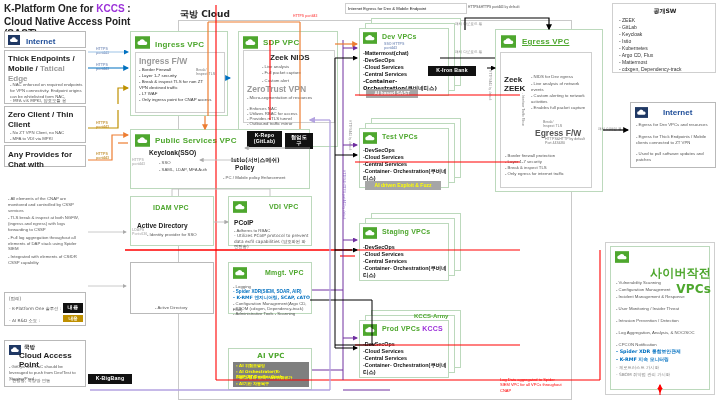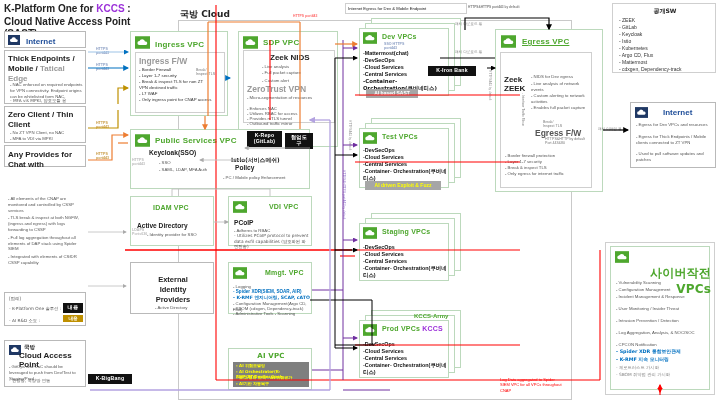--- a/index.html
+++ b/index.html
@@ -197,25 +197,20 @@
         <path d="M7 14a3.2 3.2 0 0 1 .2-6.4A4.6 4.6 0 0 1 16 8.4 2.9 2.9 0 0 1 17.5 14z" fill="#fff"></path>
       </svg>
   </span>
   <div class="abs vpc-title sm" style="left:40px; top:6px;">VDI VPC</div>
   <div class="abs midname" style="left:5px; top:22px;">PCoIP</div>
   <div class="abs bul" style="left:5px; top:31px;">- Adheres to RBAC</div>
   <div class="abs bul kor" style="left:5px; top:36px; width:76px; line-height:1.3;">- Utilizes PCoIP protocol to prevent data exfil capabilities (암호화된 화면전송)</div>
 </div>
 
 <div class="abs wbox" style="left:130px; top:262px; width:84px; height:52px;">
-  <div class="abs midname" style="left:0; top:12px; width:84px; text-align:center; line-height:1.35; font-size:7.5px;">
-    <span>External</span><br>
-    <span>Identity</span><br>
-    <span>Providers</span>
-  </div>
   <div class="abs bul" style="left:24px; top:42px;">- Active Directory</div>
 </div>
 
 <div class="abs gbox" style="left:228px; top:262px; width:84px; height:52px;">
   <span class="abs" style="left:4px; top:4px;">
     <svg width="14" height="12" viewBox="0 0 24 20">
         <rect width="24" height="20" fill="#4ea72e"></rect>
         <path d="M7 14a3.2 3.2 0 0 1 .2-6.4A4.6 4.6 0 0 1 16 8.4 2.9 2.9 0 0 1 17.5 14z" fill="#fff"></path>
       </svg>
   </span>

